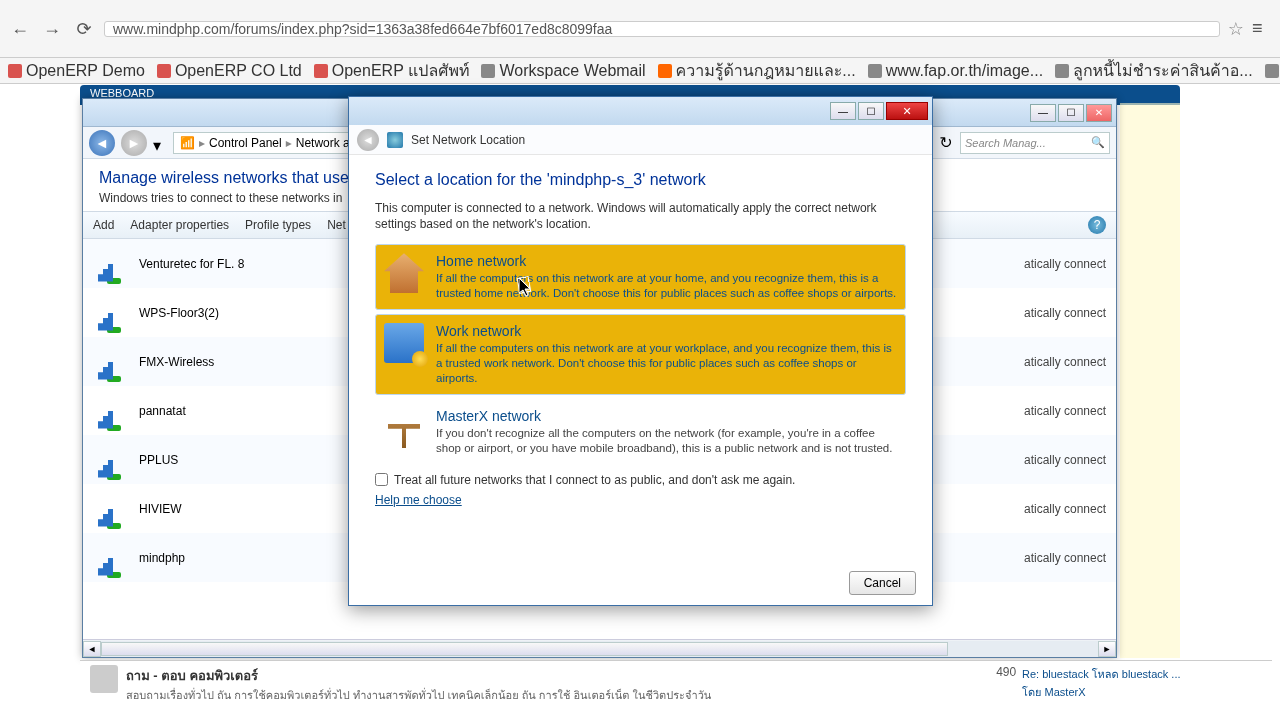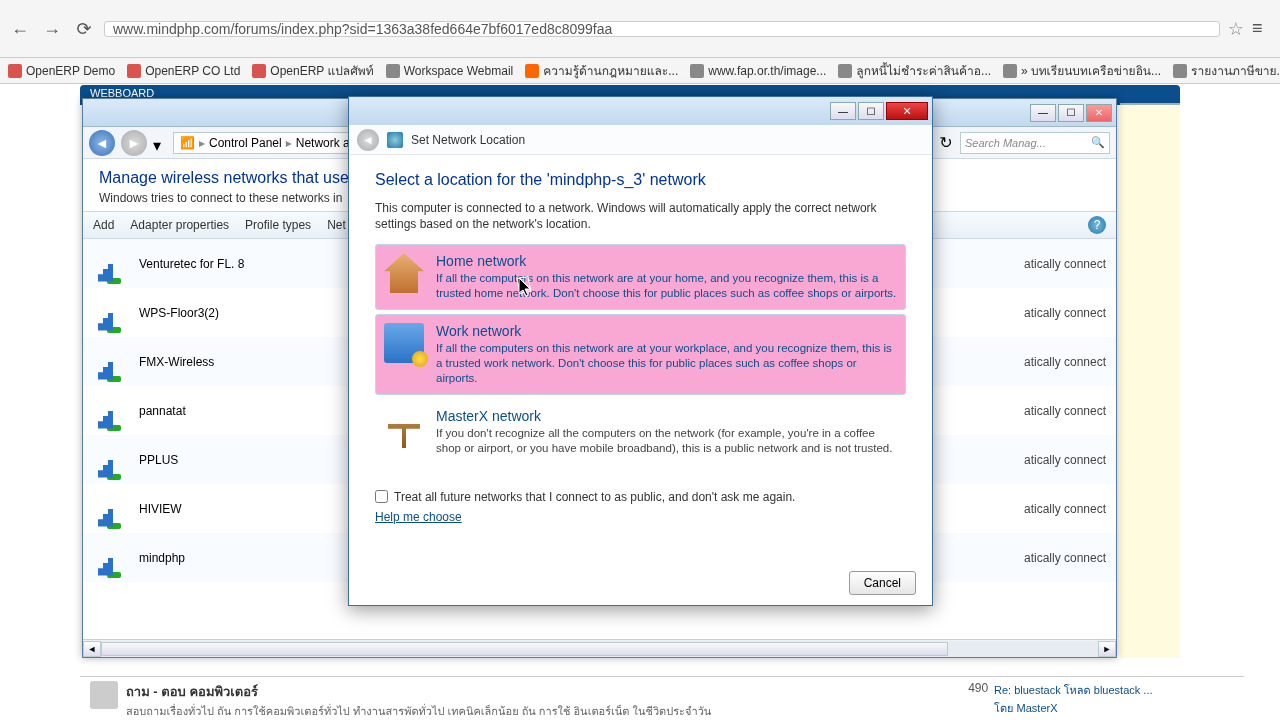--- a/index.html
+++ b/index.html
@@ -5,31 +5,31 @@
 * { margin: 0; padding: 0; box-sizing: border-box; font-family: "Segoe UI", Tahoma, sans-serif; }
 body { width: 1280px; height: 720px; background: #fff; overflow: hidden; position: relative; }
 
 
 .browser-bar { height: 58px; border-bottom: 1px solid #ccc; display: flex; align-items: center; padding: 0 8px; gap: 8px; background: #f5f5f5; }
 .nav-btn { width: 24px; height: 24px; display: flex; align-items: center; justify-content: center; color: #555; cursor: pointer; font-size: 18px; }
 .addr-bar { flex: 1; height: 16px; border: 1px solid #ccc; border-radius: 3px; background: #fff; padding: 0 8px; font-size: 14px; color: #555; display: flex; align-items: center; }
 .star-btn { color: #888; font-size: 18px; cursor: pointer; }
 .menu-btn { width: 20px; font-size: 18px; color: #555; cursor: pointer; }
 
-.bookmarks { height: 26px; border-bottom: 1px solid #ccc; background: #f5f5f5; display: flex; align-items: center; padding: 0 8px; gap: 12px; font-size: 12px; color: #333; overflow: hidden; white-space: nowrap; }
+.bookmarks { height: 26px; border-bottom: 1px solid #ccc; background: #f5f5f5; display: flex; align-items: center; padding: 0 8px; gap: 12px; font-size: 16px; color: #333; overflow: hidden; white-space: nowrap; }
 .bm-item { display: flex; align-items: center; gap: 4px; cursor: pointer; }
 .bm-icon { width: 14px; height: 14px; border-radius: 2px; display: inline-block; }
 .bm-red { background: #d9534f; }
 .bm-gray { background: #888; }
 .bm-orange { background: #f60; }
 
 
 .page-bg { position: absolute; top: 84px; left: 0; right: 0; bottom: 0; background: #fff; }
 .forum-bar { position: absolute; top: 85px; left: 80px; width: 1100px; height: 20px; background: #0b4e8c; color: #fff; font-size: 11px; padding: 2px 10px; border-radius: 4px 4px 0 0; }
-.forum-bot { position: absolute; bottom: 0; left: 80px; right: 36px; height: 44px; background: #fff; font-size: 12px; }
+.forum-bot { position: absolute; bottom: 0; left: 80px; right: 8px; height: 60px; background: #fff; font-size: 12px; }
 .forum-thread { display: flex; align-items: flex-start; padding: 4px 10px; border-top: 1px solid #ccc; }
 .thread-icon { width: 28px; height: 28px; background: #ccc; border-radius: 3px; margin-right: 8px; }
 .thread-title { font-weight: bold; color: #333; font-size: 13px; }
 .thread-sub { font-size: 11px; color: #666; }
 .thread-stats { display: flex; gap: 60px; margin-left: auto; color: #555; flex-direction: column; }
 .thread-last { width: 240px; color: #0b4e8c; font-size: 11px; }
 
 
 .explorer { position: absolute; top: 98px; left: 82px; width: 1035px; height: 560px; background: #fff; border: 1px solid #5a7ea3; box-shadow: 0 0 8px rgba(0,0,0,.3); }
 .exp-title { height: 28px; background: linear-gradient(#dbeaf9,#c2d9ef); border-bottom: 1px solid #a0b8d0; display: flex; align-items: center; justify-content: flex-end; padding-right: 4px; gap: 2px; }
@@ -65,32 +65,32 @@
 .dlg-title { height: 28px; background: linear-gradient(#dbeaf9,#c2d9ef); display: flex; align-items: center; justify-content: flex-end; padding-right: 4px; gap: 2px; }
 .dlg-title .win-close2 { width: 42px; height: 18px; background: linear-gradient(#e44,#b11); color: #fff; border: 1px solid #900; font-size: 11px; display: flex; align-items: center; justify-content: center; cursor: pointer; }
 .dlg-nav { height: 30px; display: flex; align-items: center; padding: 0 8px; gap: 8px; border-bottom: 1px solid #e6e6e6; background: #fbfcfe; }
 .dlg-nav .arrow { width: 22px; height: 22px; border-radius: 50%; background: radial-gradient(#ddd,#aaa); color: #fff; font-size: 12px; display: flex; align-items: center; justify-content: center; }
 .dlg-nav .snl-icon { width: 16px; height: 16px; background: radial-gradient(#8cd,#27a); border-radius: 2px; }
 .dlg-nav .snl-label { font-size: 12px; color: #333; }
 .dlg-body { padding: 16px 26px 8px; }
 .dlg-head { color: #003399; font-size: 16px; margin-bottom: 12px; }
 .dlg-desc { font-size: 12px; color: #333; margin-bottom: 12px; line-height: 1.3; }
 .opt { border: 1px solid transparent; border-radius: 3px; padding: 8px; display: flex; gap: 12px; margin-bottom: 4px; cursor: pointer; }
-.opt.hover { border-color: #bcd6f0; background: #f9a8d4; justify-content: space-between; }
+.opt.hover { border-color: #bcd6f0; background: #eab308; justify-content: space-between; }
 .opt-icon { width: 40px; height: 40px; flex-shrink: 0; }
 .icon-home { background: linear-gradient(#e8b070,#c07030); clip-path: polygon(50% 0,100% 45%,85% 45%,85% 100%,15% 100%,15% 45%,0 45%); }
 .icon-work { background: linear-gradient(#6aa8e8,#2a72c8); border-radius: 3px; position: relative; }
 .icon-work::after { content: ""; position: absolute; right: -4px; bottom: -4px; width: 16px; height: 16px; background: radial-gradient(#ffdd55,#e0a000); border-radius: 50%; }
 .icon-public { background: linear-gradient(#c89050,#8a5a20); clip-path: polygon(10% 40%,90% 40%,90% 52%,55% 52%,55% 100%,45% 100%,45% 52%,10% 52%); }
 .opt-text .t { color: #0b4e8c; font-size: 14px; }
 .opt-text .d { font-size: 11.5px; color: #0b4e8c; line-height: 1.3; margin-top: 2px; }
 .opt-public .t, .opt-public .d { color: #333; }
 .opt-public .t { color: #0b4e8c; }
 .opt-public .d { color: #444; }
-.chk-row { display: flex; align-items: center; gap: 6px; font-size: 12px; color: #333; margin-top: 25px; }
+.chk-row { display: flex; align-items: center; gap: 6px; font-size: 12px; color: #333; margin-top: 8px; }
 .chk-row input { width: 13px; height: 13px; }
 .help-link { font-size: 12px; color: #0b4e8c; text-decoration: underline; margin-top: 6px; display: inline-block; cursor: pointer; }
 .dlg-foot { position: absolute; bottom: 10px; right: 16px; }
 .btn { padding: 4px 14px; font-size: 12px; background: linear-gradient(#fefefe,#e6e6e6); border: 1px solid #999; border-radius: 3px; cursor: pointer; }
 
 
 .cursor { position: absolute; top: 278px; left: 519px; width: 14px; height: 20px; pointer-events: none; z-index: 100; }
 .cursor::before { content: ""; position: absolute; width: 0; height: 0; border-left: 2px solid #000; border-right: 8px solid transparent; border-top: 0; border-bottom: 14px solid transparent; box-shadow: 0 0 0 1px #fff; transform: rotate(-10deg); }
 .cursor svg { filter: drop-shadow(0 0 1px #fff); }
 

